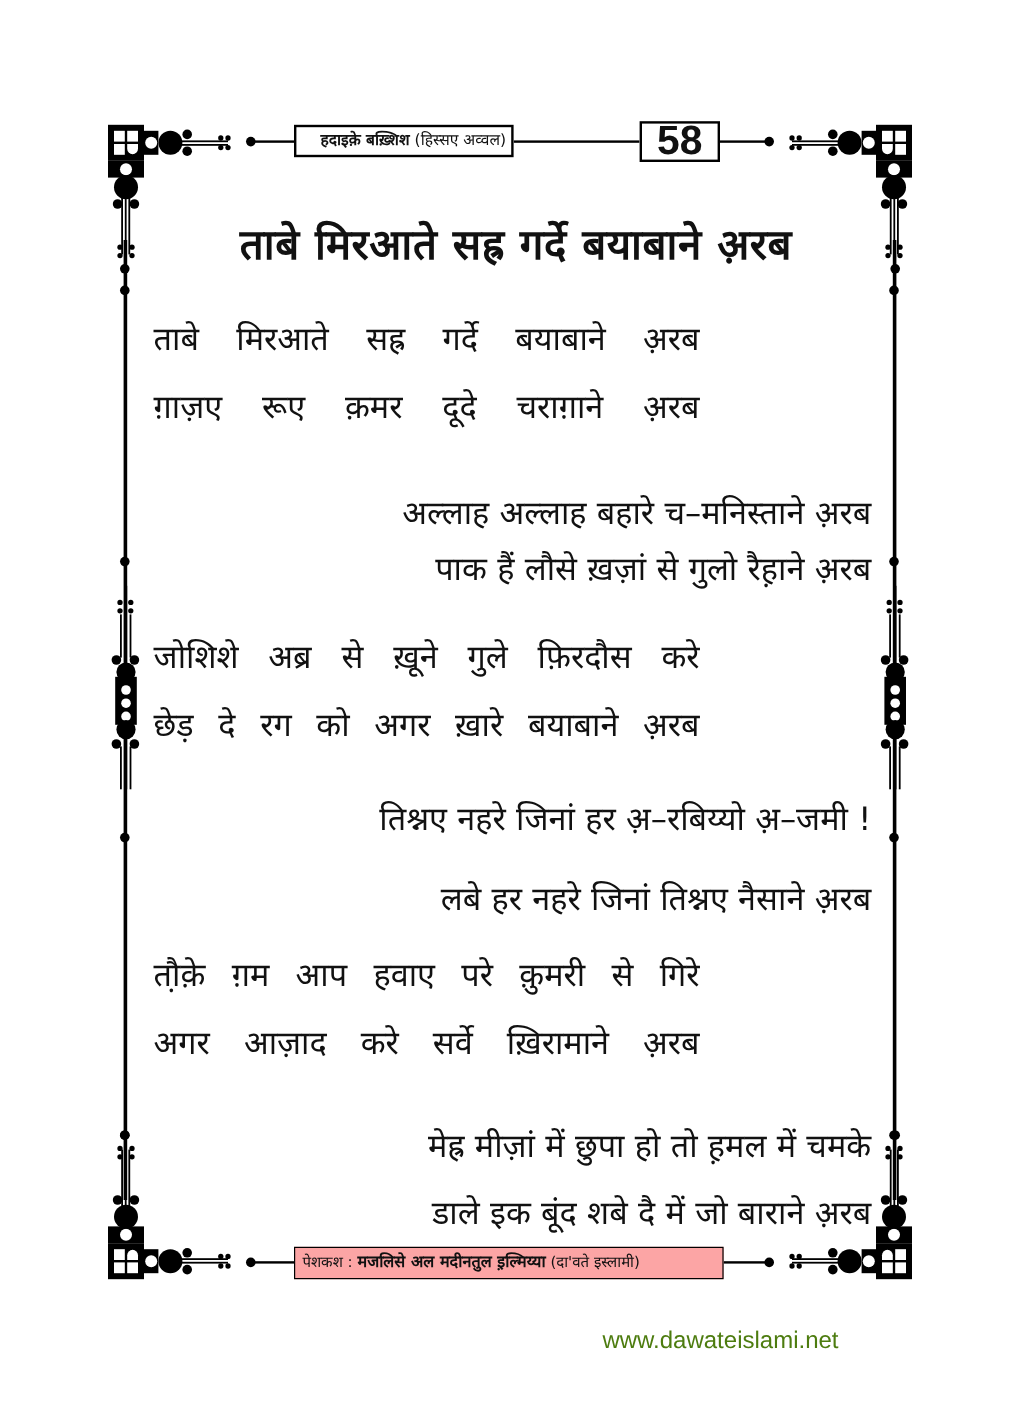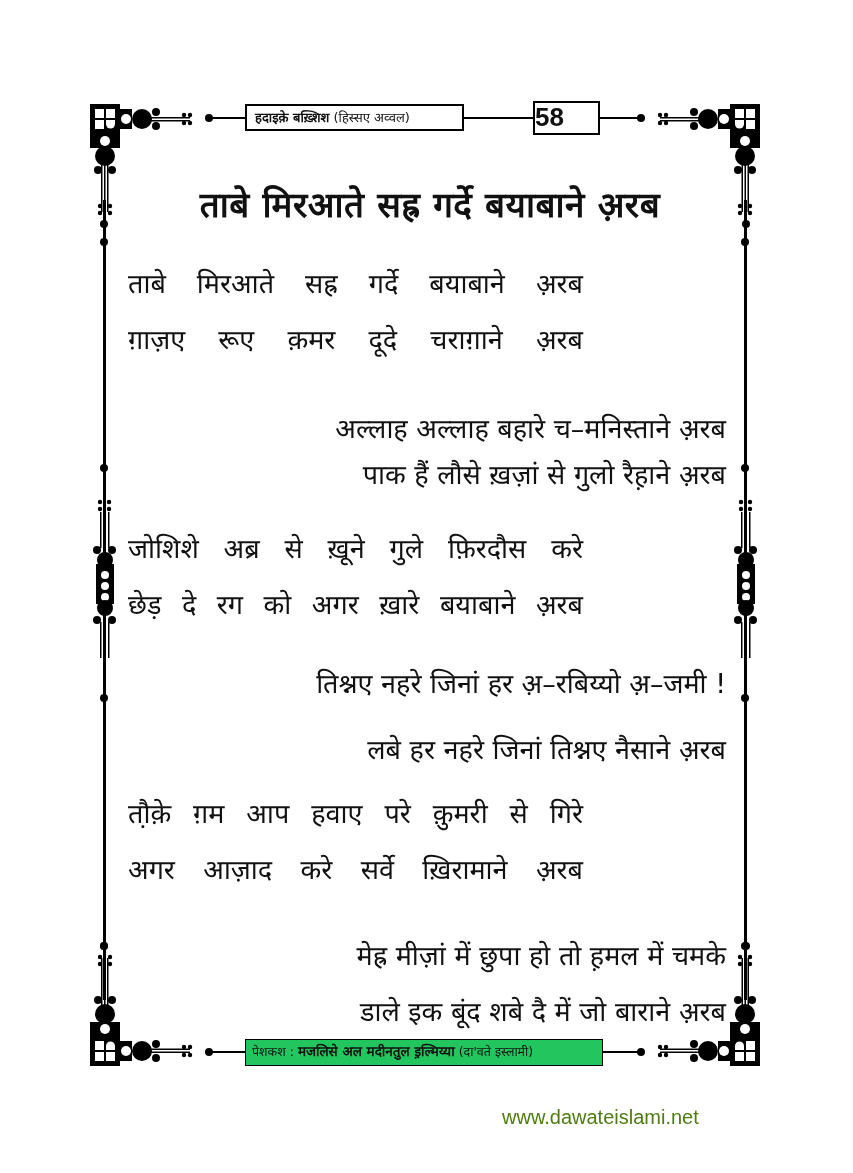--- a/index.html
+++ b/index.html
@@ -1,27 +1,27 @@
 <!DOCTYPE html>
 <html><head>
 <meta charset="utf-8">
 <style>
   html, body { margin:0; padding:0; background:#ffffff; }
   body { width:853px; height:1173px; position:relative; overflow:hidden; font-family:"DejaVu Sans", sans-serif; color:#111; }
   .page { position:absolute; left:0; top:0; width:853px; height:1173px; }
   .frame-line { position:absolute; background:#000; }
   .ornament { position:absolute; }
-  .header-box { position:absolute; left:245px; top:104px; height:27px; width:219px; border:2px solid #000; background:#fff; box-sizing:border-box; font-size:13px; line-height:23px; padding-left:8px; white-space:nowrap; }
+  .header-box { position:absolute; left:245px; top:104px; height:27px; width:183px; border:2px solid #000; background:#fff; box-sizing:border-box; font-size:13px; line-height:23px; padding-left:20px; white-space:nowrap; }
   .header-box .bold { font-weight:bold; }
-  .page-num-box { position:absolute; left:533px; top:101px; width:67px; height:34px; border:2.5px solid #000; background:#fff; box-sizing:border-box; font-family:"Liberation Sans", sans-serif; font-weight:bold; font-size:26px; line-height:29px; text-align:left; }
+  .page-num-box { position:absolute; left:533px; top:101px; width:67px; height:34px; border:2.5px solid #000; background:#fff; box-sizing:border-box; font-family:"Liberation Sans", sans-serif; font-weight:bold; font-size:34px; line-height:29px; text-align:center; }
   .title { position:absolute; left:120px; width:620px; top:180px; text-align:center; font-size:35px; font-weight:bold; line-height:50px; white-space:nowrap; letter-spacing:0.5px; }
   .verse-line { position:absolute; font-size:27px; line-height:40px; white-space:nowrap; }
   .left-line { left:128px; width:455px; text-align:justify; text-align-last:justify; }
   .right-line { right:127px; text-align:right;margin-top:12px; }
-  .footer-box { position:absolute; left:245px; top:1039px; height:27px; width:358px; border:1.5px solid #000; background:#22c55e; box-sizing:border-box; font-size:12.5px; line-height:23px; padding-left:6px; white-space:nowrap; }
+  .footer-box { position:absolute; left:245px; top:1039px; height:27px; width:358px; border:1.5px solid #000; background:#fca5a5; box-sizing:border-box; font-size:12.5px; line-height:23px; padding-left:6px; white-space:nowrap; }
   .footer-box .bold { font-weight:bold; font-size:13.5px; }
   .watermark { position:absolute; left:502px; top:1106px; font-family:"Liberation Sans", sans-serif; font-size:20px; color:#4d7c0f; }
 </style>
 </head>
 <body>
 
 <div class="page">
 
   <div class="frame-line" style="left:210px; top:117px; width:35px; height:2px;"></div>
   <div class="frame-line" style="left:428px; top:117px; width:105px; height:2px;"></div>

